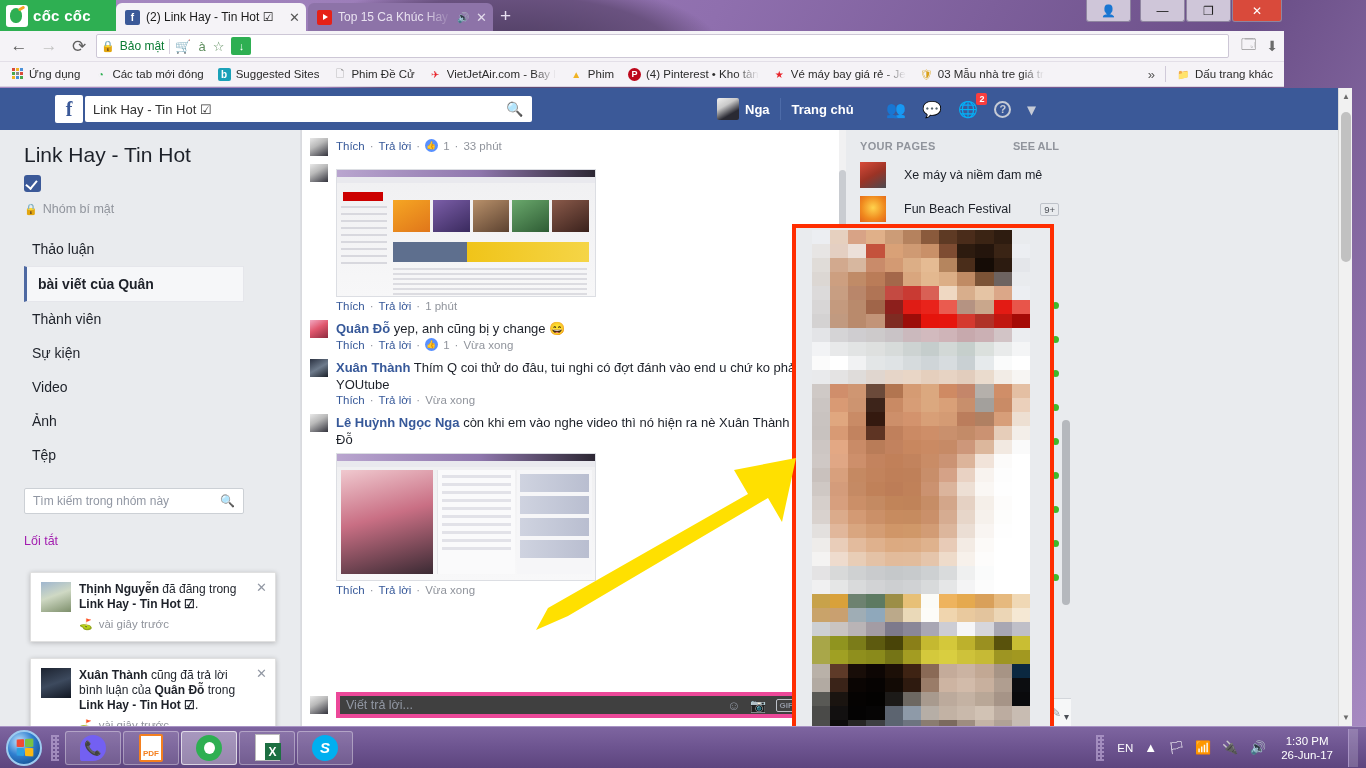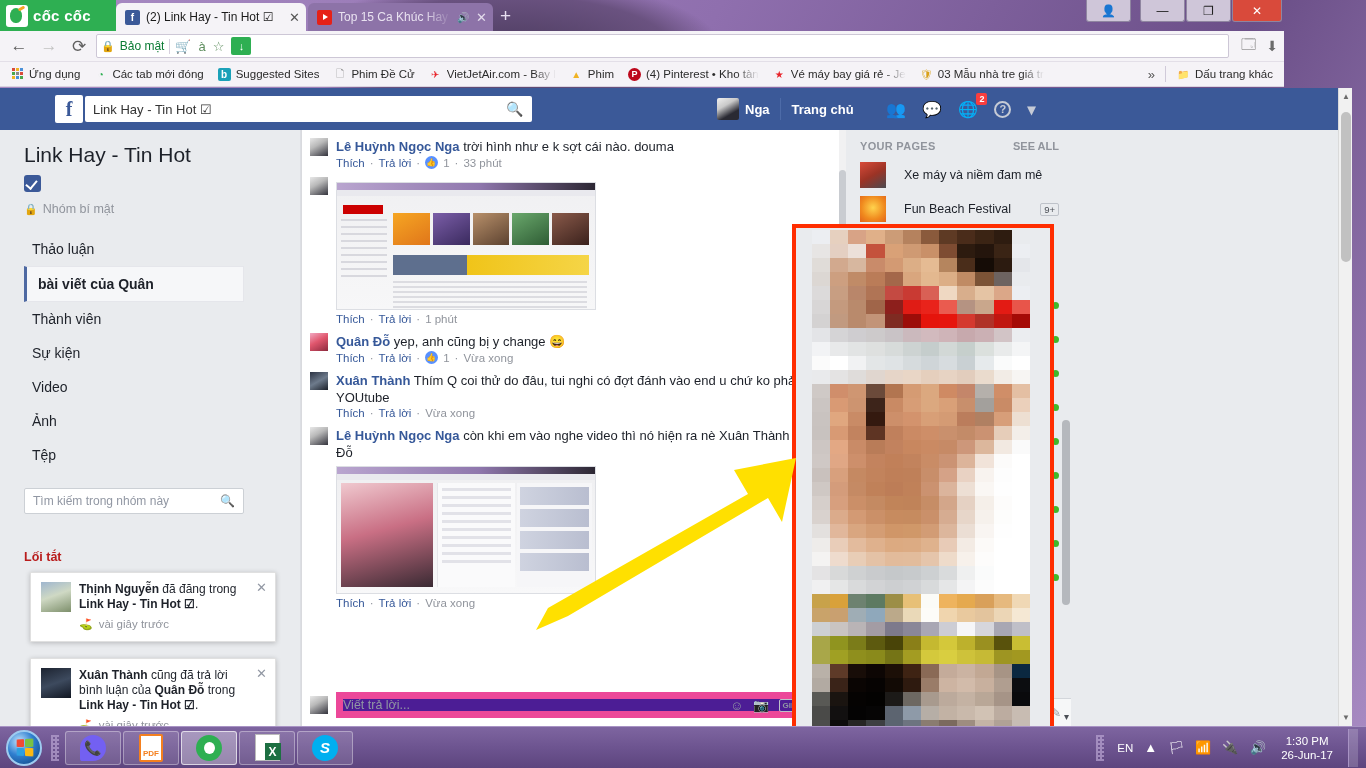--- a/index.html
+++ b/index.html
@@ -158,21 +158,21 @@
   .lmenu .li{ font-size:14px; color:#1d2129; padding:9px 8px 9px 8px; cursor:pointer; margin-right:56px;}
   .lmenu .li.active{
     background:#f6f7f9; border:1px solid #e5e6eb; font-weight:bold; color:#1d2129;
     border-left:3px solid #4e69a2; padding-left:11px;
   }
   .lsearch{
     margin-top:16px; margin-right:56px; height:26px; background:#fff; border:1px solid #ccd0d5;
     border-radius:2px; display:flex; align-items:center; padding:0 8px; font-size:12px; color:#9197a3;
   }
   .lsearch .sv{flex:1;}
-  .shortcut-hd{ margin-top:36px; color:#b91c1c; font-size:12.5px; font-weight:bold;}
+  .shortcut-hd{ margin-top:20px; color:#a21caf; font-size:12.5px; font-weight:normal;}
 
   
   .toast{
     position:absolute; left:30px; width:246px; background:#fff;
     box-shadow:0 1px 5px rgba(0,0,0,.22); border:1px solid #e0e0e0;
     padding:9px 10px; font-size:12px; color:#1d2129; line-height:15px;
   }
   .toast .row{ display:flex; gap:8px; }
   .toast .thumb{ width:30px;height:30px;flex:none; }
   .t1{ background:linear-gradient(160deg,#9fb6cf 0%,#cfd9c4 45%,#7d8f6b 100%); }
@@ -211,22 +211,22 @@
   .yt-side i{ display:block;height:2px;background:#d8d8de;margin-bottom:5px;}
   .fb-shot-hero{ position:absolute; left:4px; top:16px; width:92px; height:104px; background:linear-gradient(165deg,#f0c9cf 0%,#c96f84 45%,#3a2a33 100%);}
   .fb-shot-mid{ position:absolute; left:100px; top:16px; width:78px; height:104px; background:#fafafb; border-left:1px solid #e6e6ea;}
   .fb-shot-mid i{display:block;height:3px;background:#e2e2e8;margin:5px 4px;}
   .fb-shot-right{ position:absolute; left:180px; top:16px; right:3px; height:104px; background:#f6f6f8;}
   .fb-shot-right i{display:block;height:18px;margin:4px 3px;background:linear-gradient(90deg,#cfd3e0,#b9bed0);}
   .replybox{
     position:absolute; left:0; right:0; bottom:8px; display:flex; align-items:center; gap:8px; padding:0 14px 0 8px;
   }
   .replyinput{
-    flex:1; height:26px; border:7px solid #ec4899; background:#4c1d95; display:flex; align-items:center;
-    padding:0 0; font-size:12.5px; color:#9197a3; gap:10px;
+    flex:1; height:26px; border:4px solid #ec4899; background:#404040; display:flex; align-items:center;
+    padding:0 6px; font-size:12.5px; color:#9197a3; gap:10px;
   }
   .replyinput .ph{ flex:1; }
   .rico{ color:#9197a3; font-size:13px; cursor:pointer; }
   .rico.gif{ border:1px solid #bdc1c8; border-radius:2px; font-size:8px; padding:1px 2px; font-weight:bold;}
   .cscroll{ position:absolute; right:0; top:0; width:7px; bottom:0; background:#f1f1f2;}
   .cscroll i{ position:absolute; left:0; top:40px; width:7px; height:180px; background:#c9ccd1; border-radius:4px;}
 
   
   .redzone{
     position:absolute; left:792px; top:136px; width:262px; height:586px;
@@ -493,21 +493,20 @@
             </div>
           </div>
 
         </div>
 
         <div class="ccol">
 
           <div class="cmt" style="padding-top:8px;">
             <span class="cavatar"></span>
             <div style="flex:1;">
-              <div class="ctext"><b>Lê Huỳnh Ngọc Nga</b> <span>trời hình như e k sợt cái nào. douma</span></div>
               <div class="cmeta">
                 <a>Thích</a>
                   <span>·</span>
                 <a>Trả lời</a>
                   <span>·</span>
                 <span class="likeico">👍</span>
                 <span>1</span>
                   <span>·</span>
                 <span>33 phút</span>
               </div>

